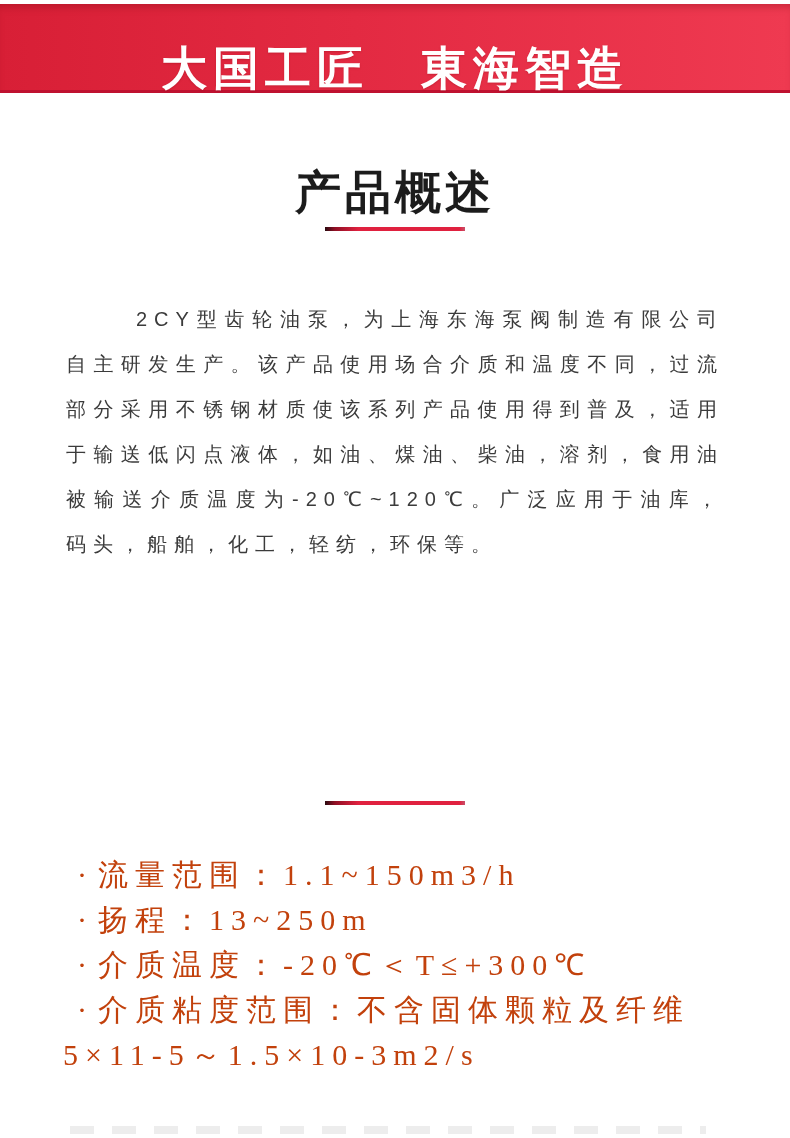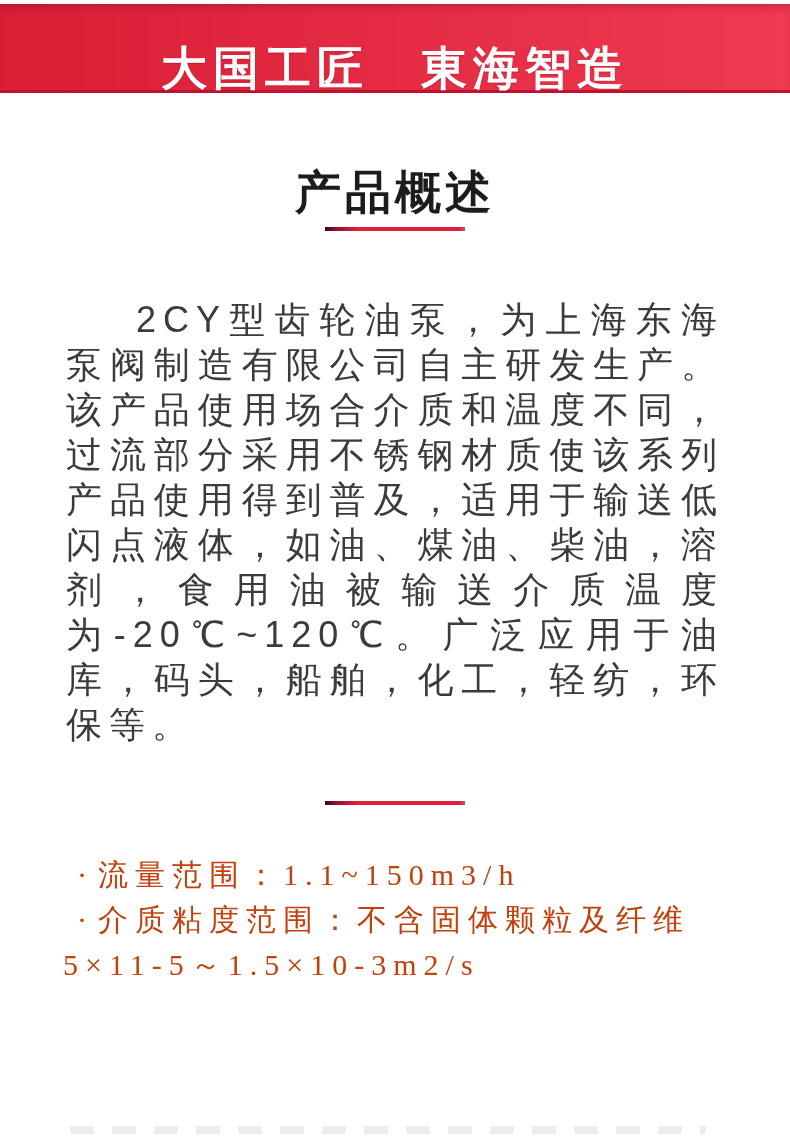--- a/index.html
+++ b/index.html
@@ -66,21 +66,21 @@
   }
   .underline-overview { top: 227px; }
   .underline-working  { top: 801px; }
 
   
   .overview-paragraph {
     position: absolute;
     top: 297px;
     left: 66px;
     width: 658px;
-    font-size: 36px;
+    font-size: 20px;
     line-height: 45px;
     letter-spacing: 7px;
     color: #3b3b3b;
     text-align: justify;
     text-indent: 70px;
   }
 
   
   .wc-list {
     position: absolute;
@@ -125,18 +125,20 @@
 
   <div class="section-title title-overview">产品概述</div>
   <div class="title-underline underline-overview"></div>
 
   <div class="overview-paragraph">2CY型齿轮油泵，为上海东海泵阀制造有限公司自主研发生产。该产品使用场合介质和温度不同，过流部分采用不锈钢材质使该系列产品使用得到普及，适用于输送低闪点液体，如油、煤油、柴油，溶剂，食用油被输送介质温度为-20℃~120℃。广泛应用于油库，码头，船舶，化工，轻纺，环保等。</div>
 
   <div class="title-underline underline-working"></div>
 
   <div class="wc-list">
     <div class="wc-item"><span class="bullet">·</span><span>流量范围：1.1~150m3/h</span></div>
+    <div class="wc-item"><span class="bullet">·</span><span>扬程：13~250m</span></div>
+    <div class="wc-item"><span class="bullet">·</span><span>介质温度：-20℃＜T≤+300℃</span></div>
     <div class="wc-item"><span class="bullet">·</span><span>介质粘度范围：不含固体颗粒及纤维5×11-5～1.5×10-3m2/s</span></div>
   </div>
 
   <div class="faded-next-line"></div>
 
 </div>
 
 </body></html>

